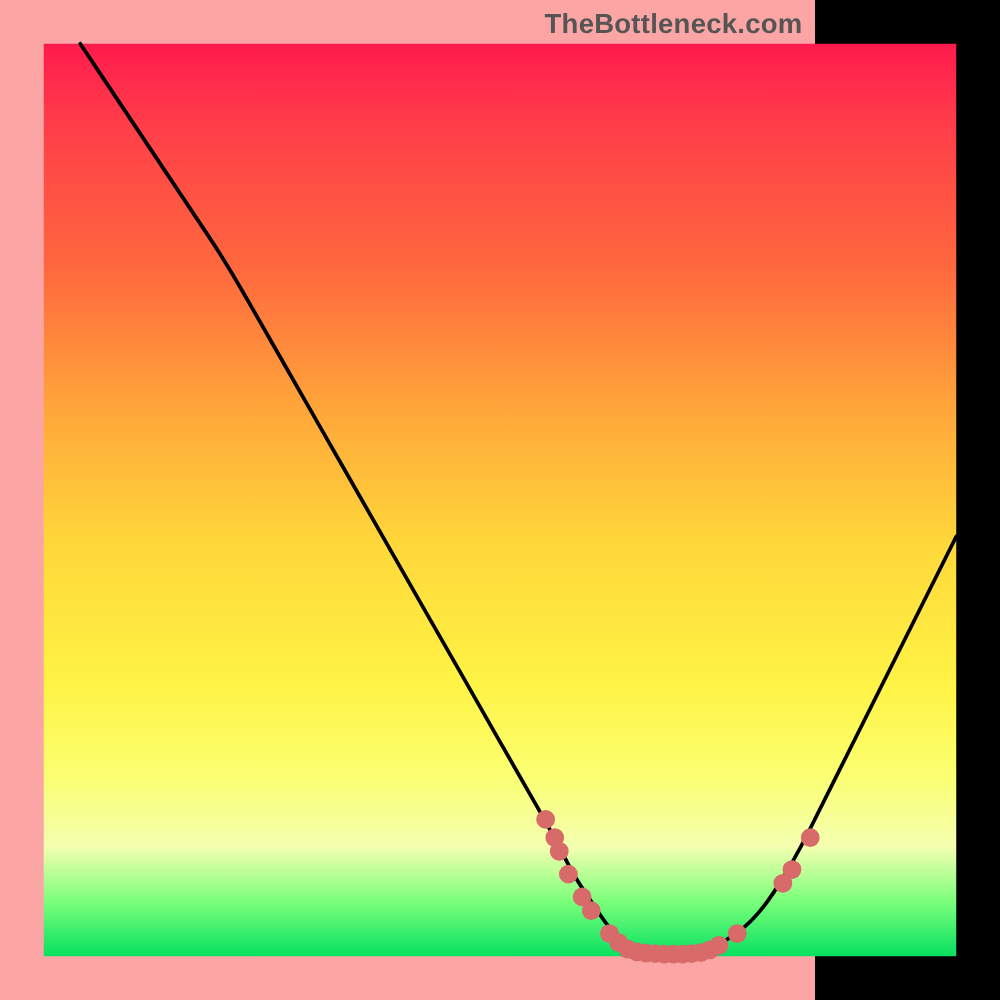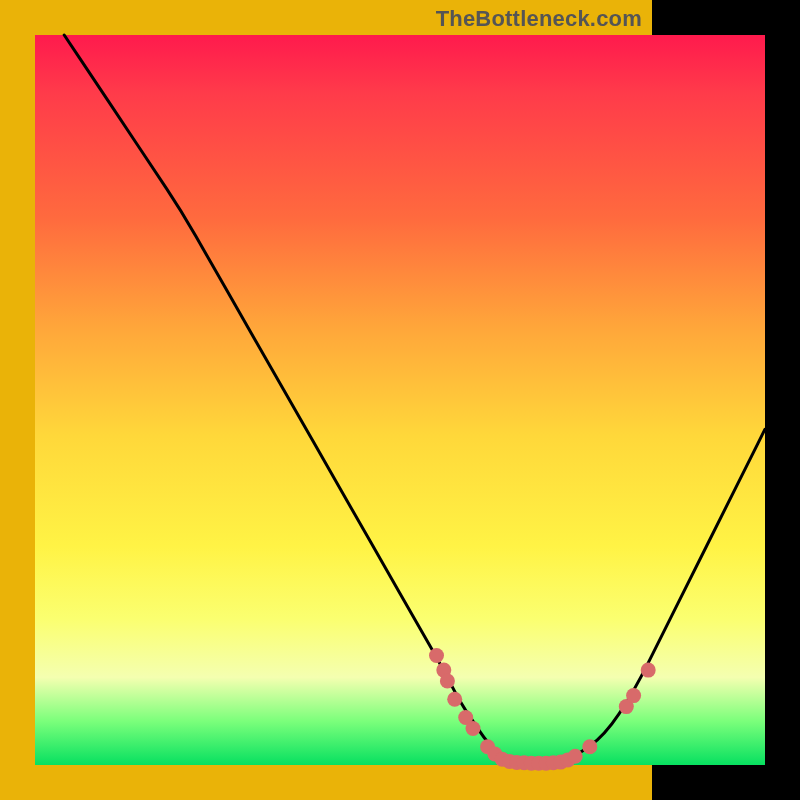--- a/index.html
+++ b/index.html
@@ -10,21 +10,21 @@
     background: #000;
     overflow: hidden;
     font-family: Arial, Helvetica, sans-serif;
   }
   .frame {
     position: absolute;
     left: 0;
     top: 0;
     width: 652px;
     height: 800px;
-    background: #eab308;
+    background: #fca5a5;
   }
   .plot-area {
     position: absolute;
     left: 35px;
     top: 35px;
     width: 730px;
     height: 730px;
     
     background: linear-gradient(
       to bottom,

